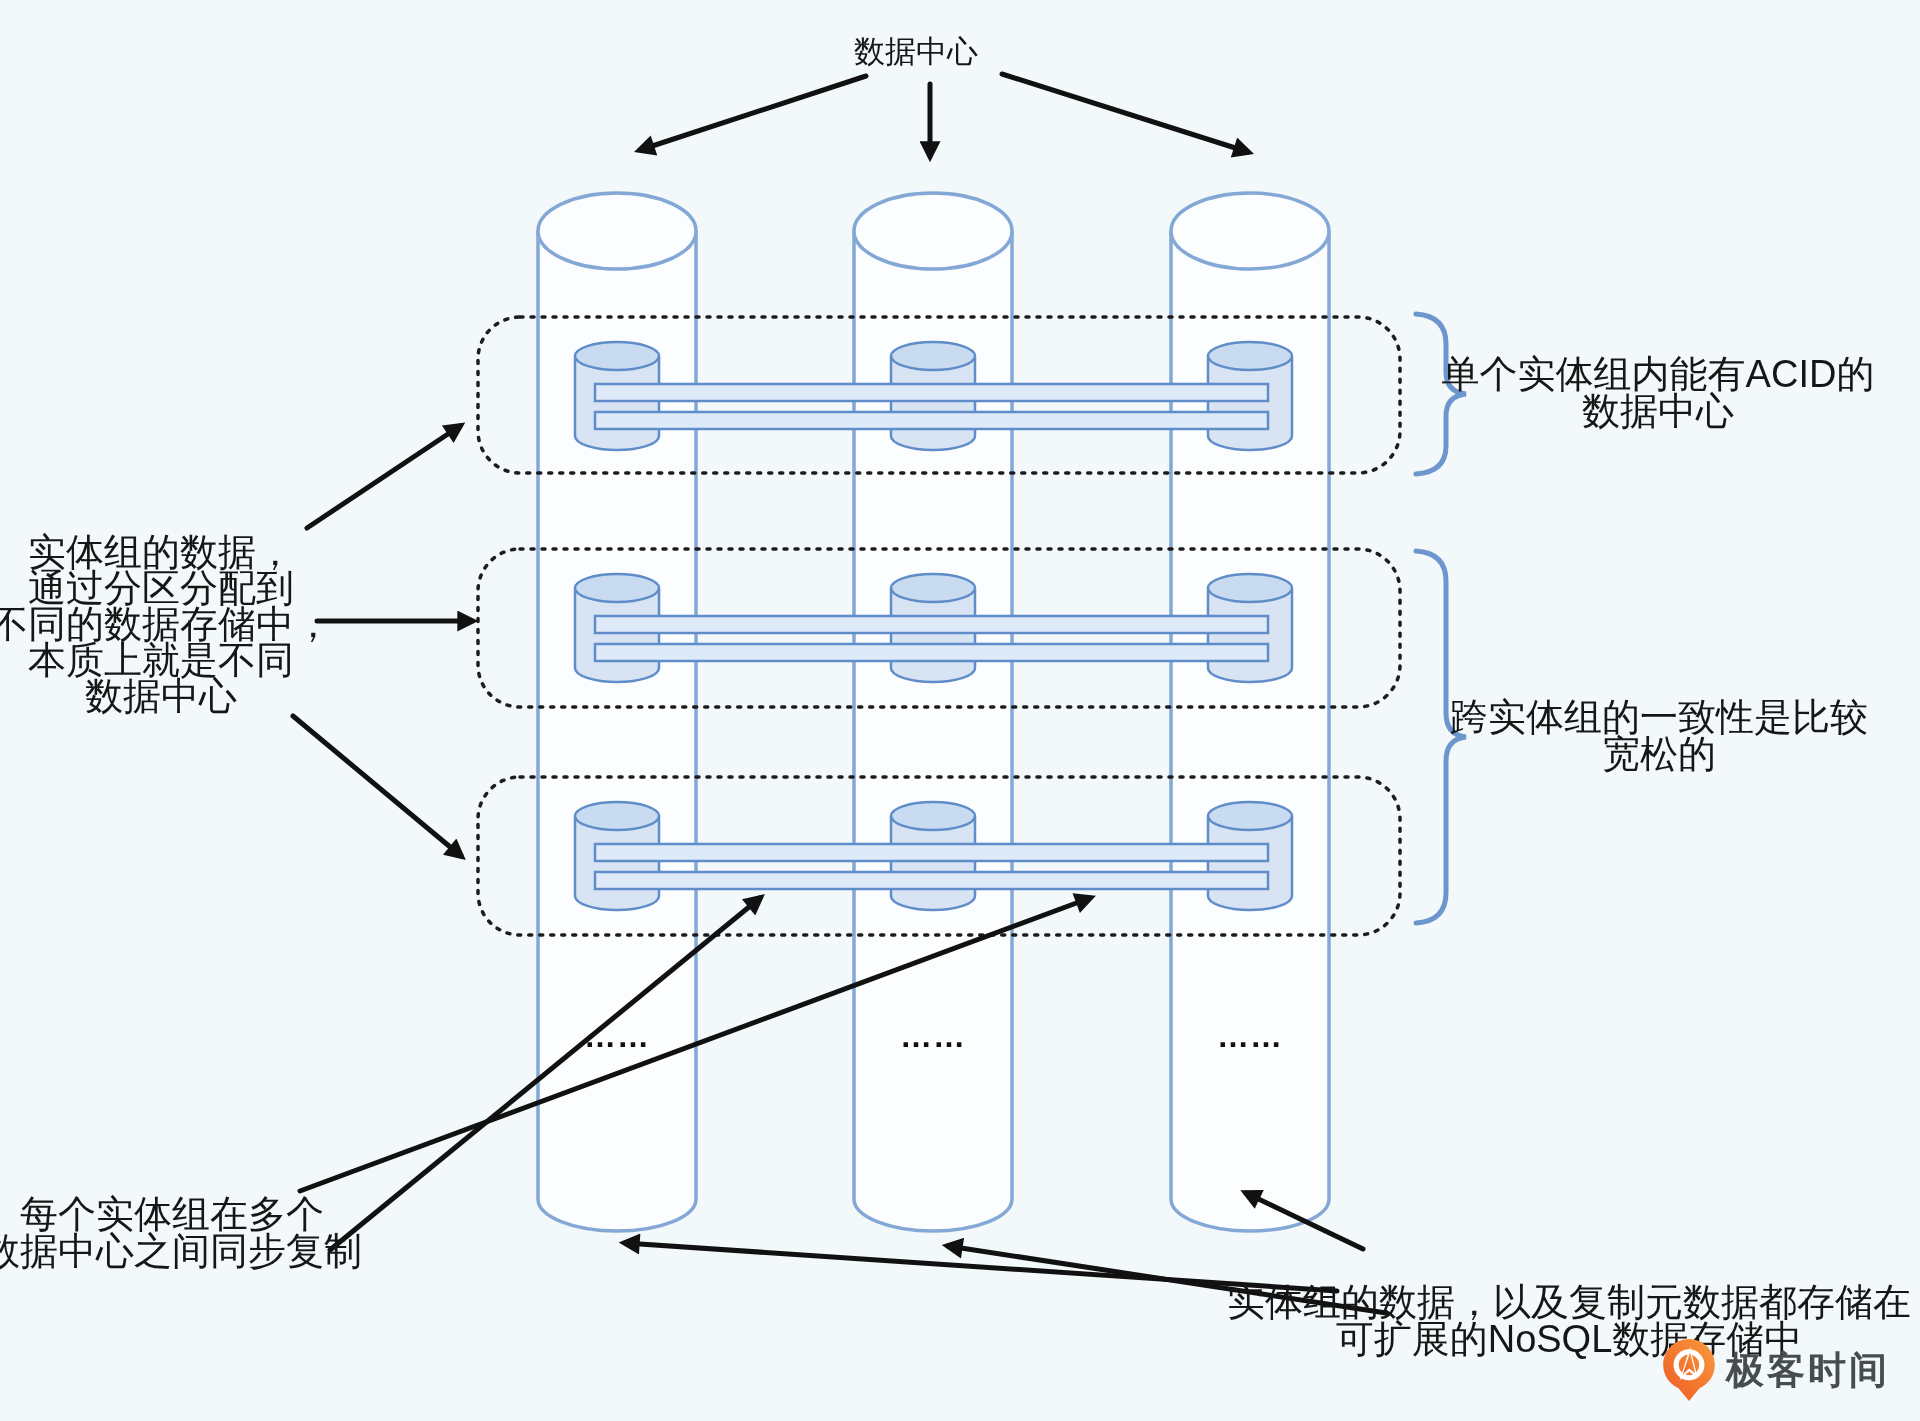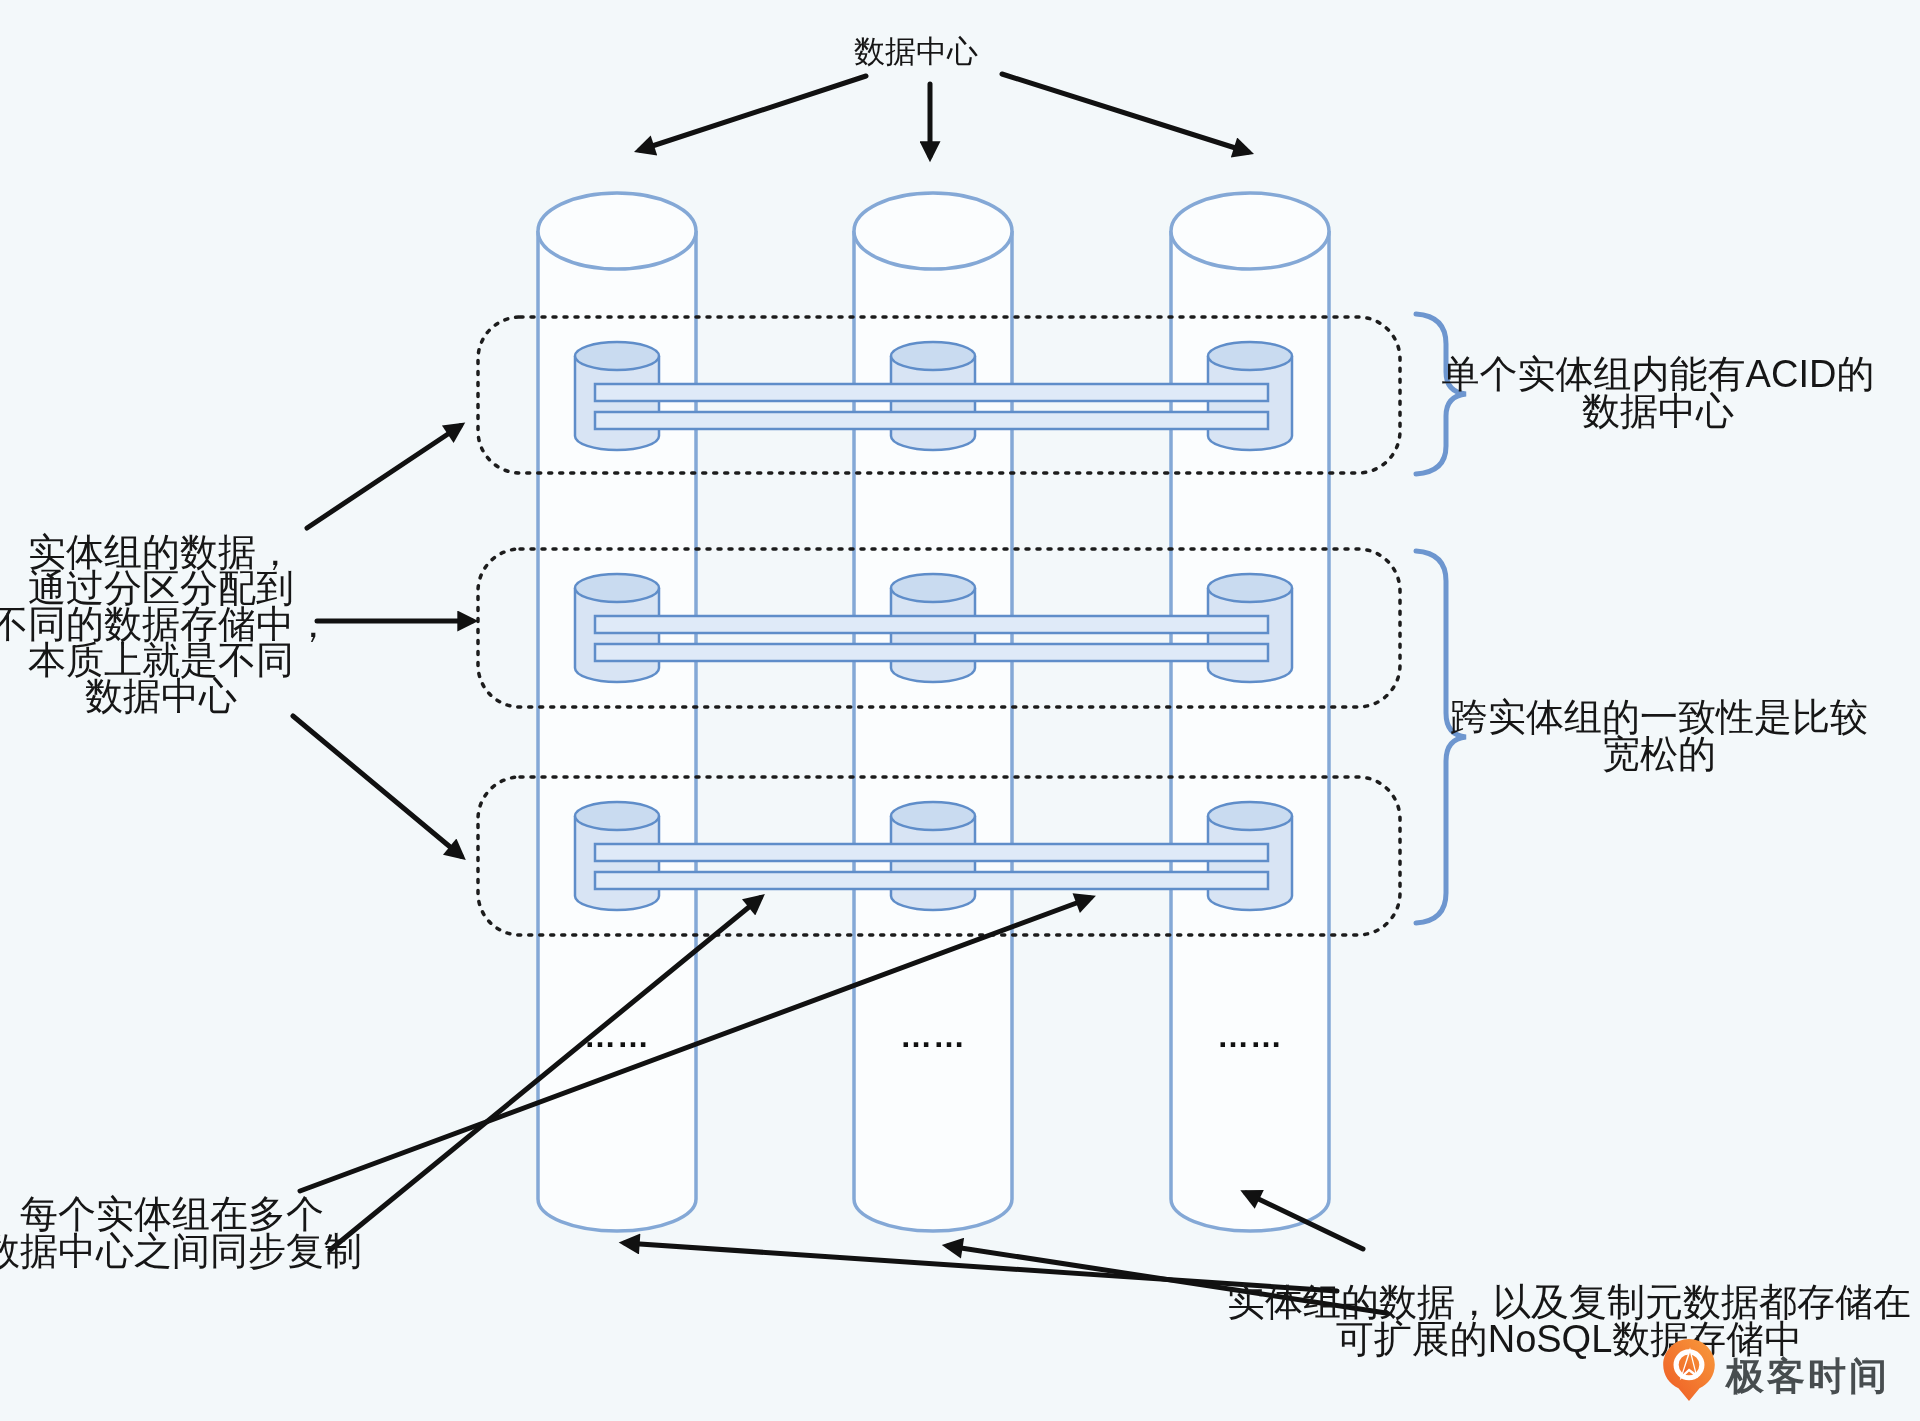--- a/index.html
+++ b/index.html
@@ -25,21 +25,21 @@
     position:absolute;
     transform:translateX(-50%);
     color:#111;
     font-size:32px;
     font-weight:700;
     letter-spacing:1px;
   }
   .logo{
     position:absolute;
     left:1662px;top:1338px;
-    display:flex;align-items:flex-end;
+    display:flex;align-items:center;
   }
   .logo-icon{width:54px;height:64px;}
   .logo-text{
     margin-left:10px;
     font-size:38px;
     font-weight:600;
     letter-spacing:3px;
     color:#474d4f;
   }
 </style>

